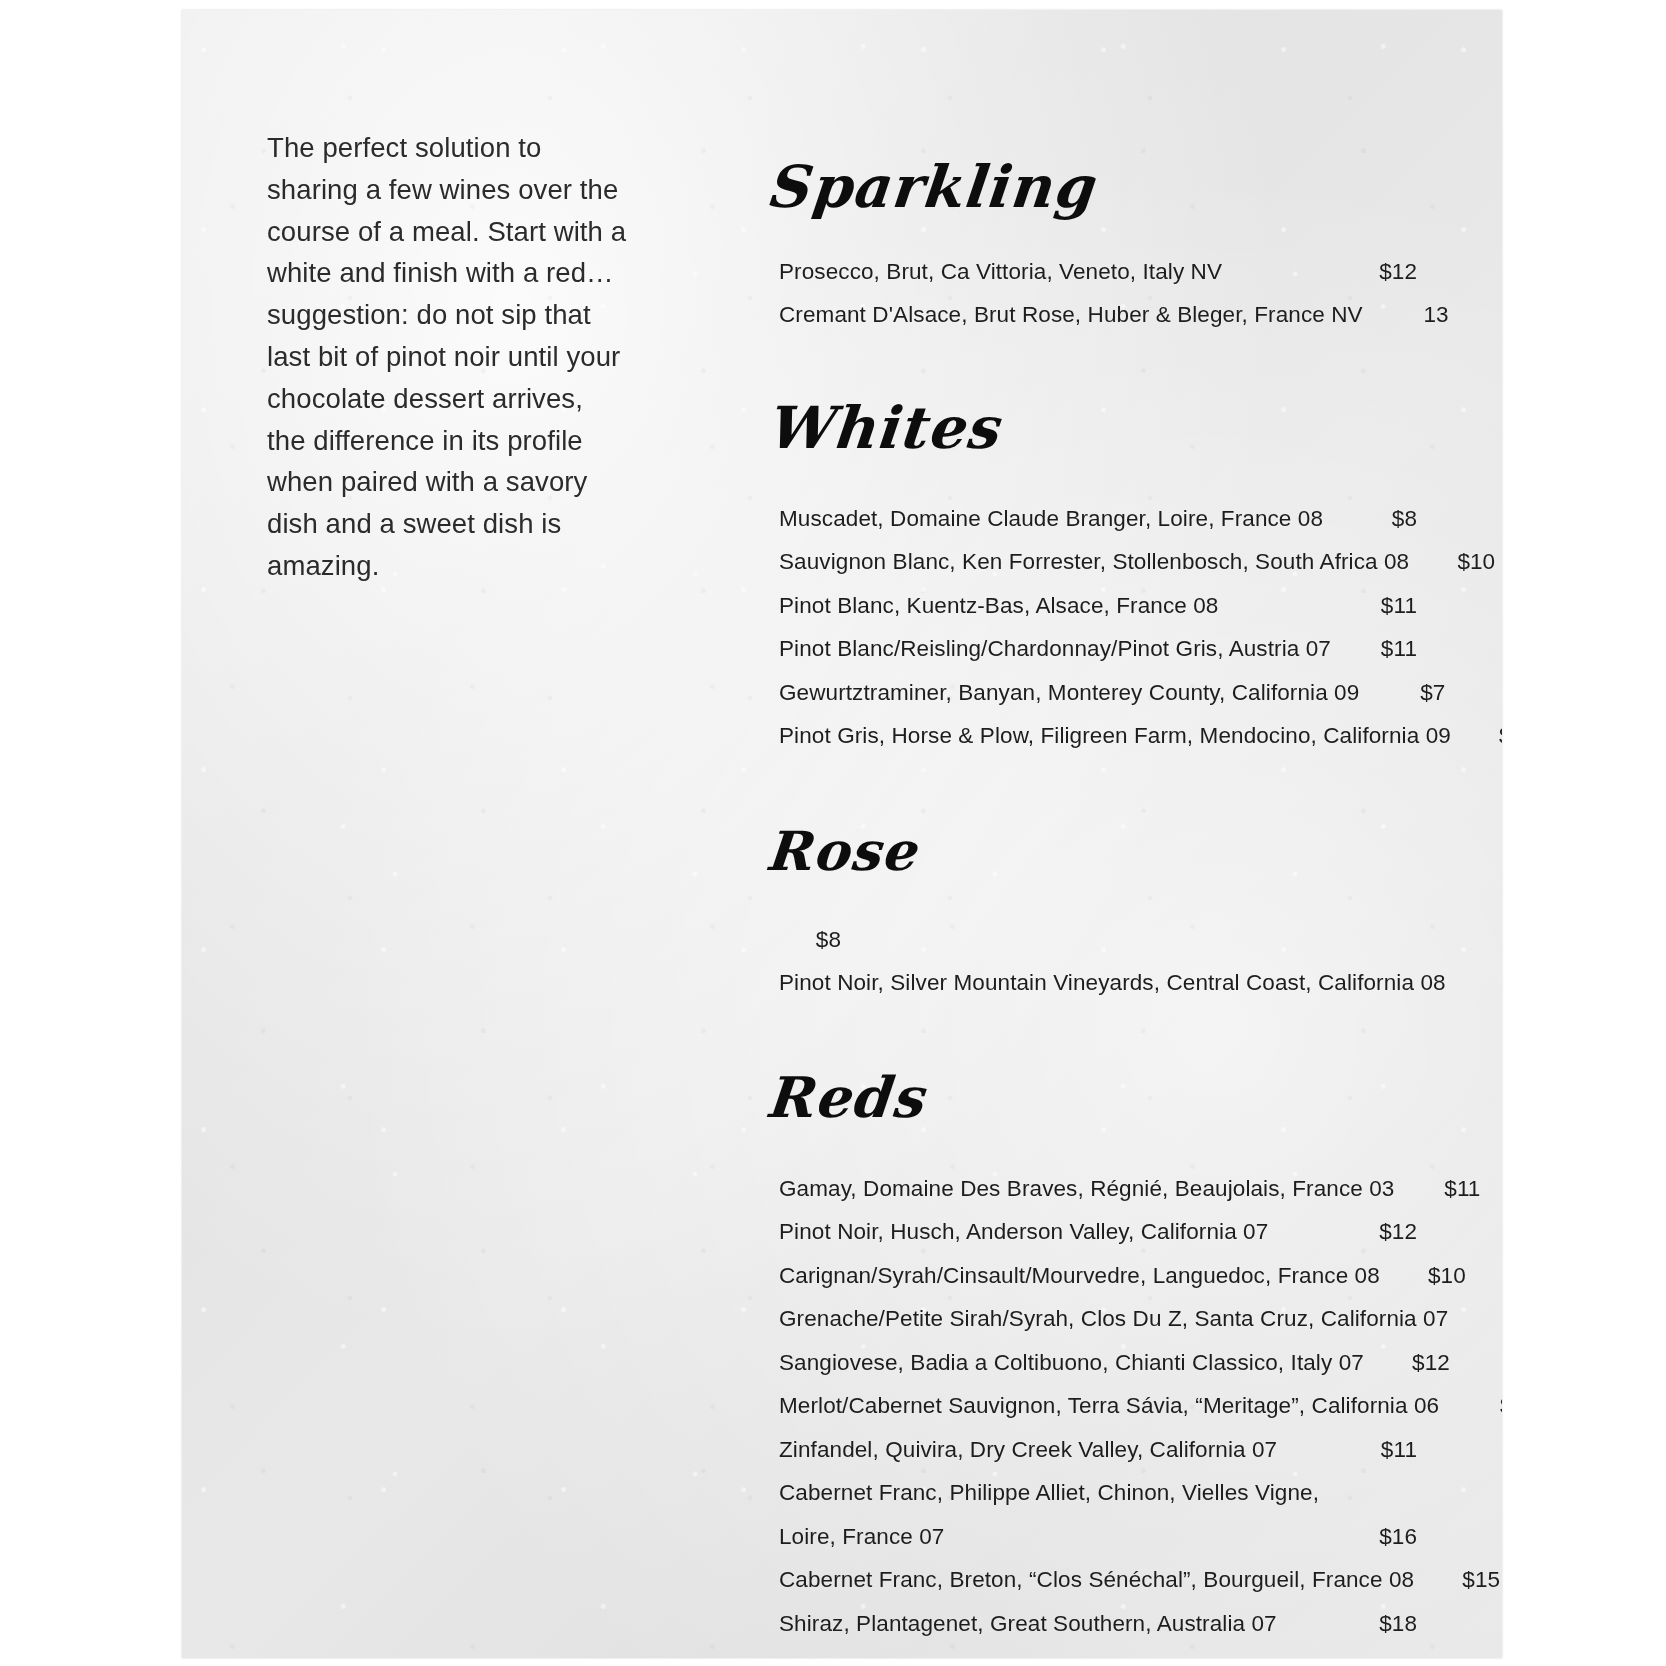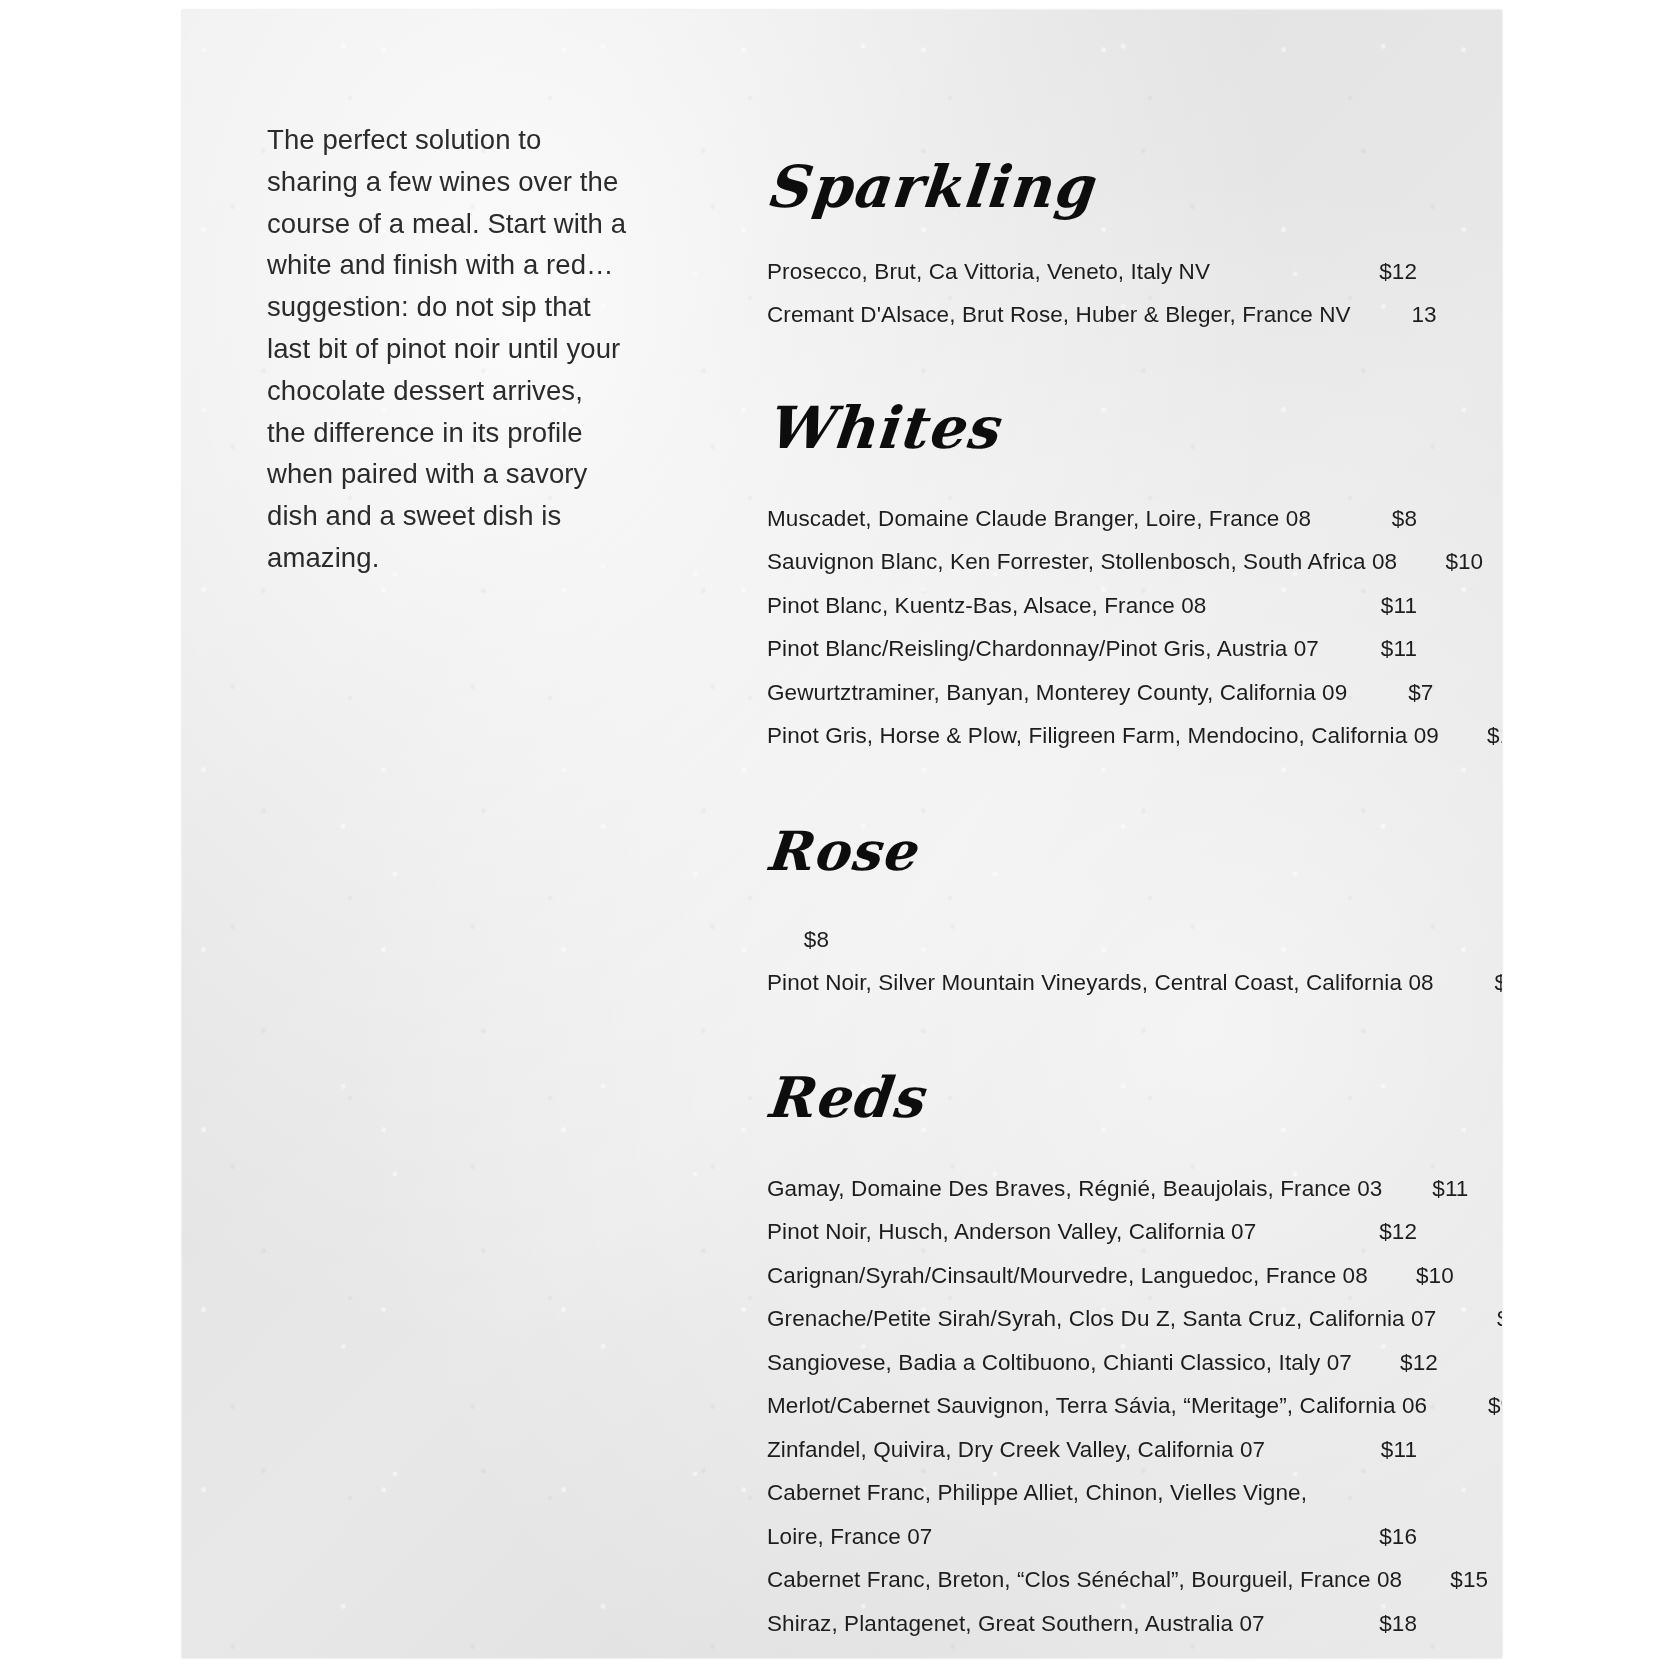--- a/index.html
+++ b/index.html
@@ -107,21 +107,21 @@
     position: absolute;
     left: 0px;
     top: 212px;
     width: 13px;
     height: 33px;
     background: #e6e6e6;
   }
 
   
   .intro {
-    margin-top: 14px;
+    margin-top: 22px;
     font-size: 27.5px;
     line-height: 1.52;
     color: #2b2b2b;
     letter-spacing: 0.1px;
     width: 360px;
   }
 
   
   .right-col {
     position: absolute;
@@ -151,20 +151,21 @@
 
   .item {
     display: flex;
     align-items: center;
     justify-content: space-between;
     font-size: 22.5px;
     color: #1d1d1d;
     line-height: 1.0;
     padding: 10.5px 0;
     letter-spacing: 0.1px;
+    margin-left: 12px;
   }
   .item .name {
     flex: 1 1 auto;
     padding-right: 24px;
     white-space: nowrap;
   }
   .item .price {
     flex: 0 0 auto;
     width: 62px;
     text-align: right;

